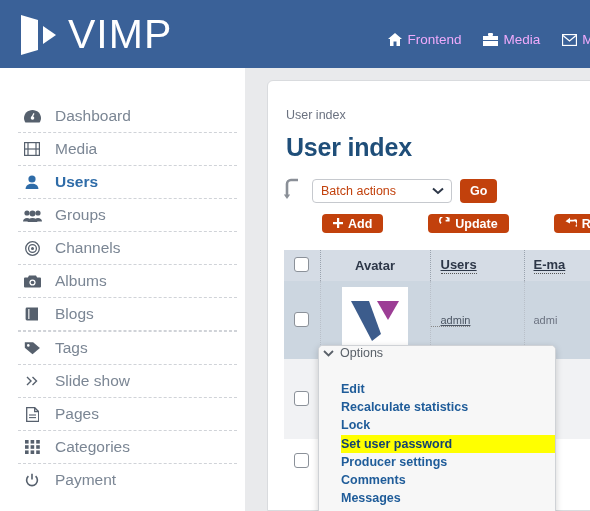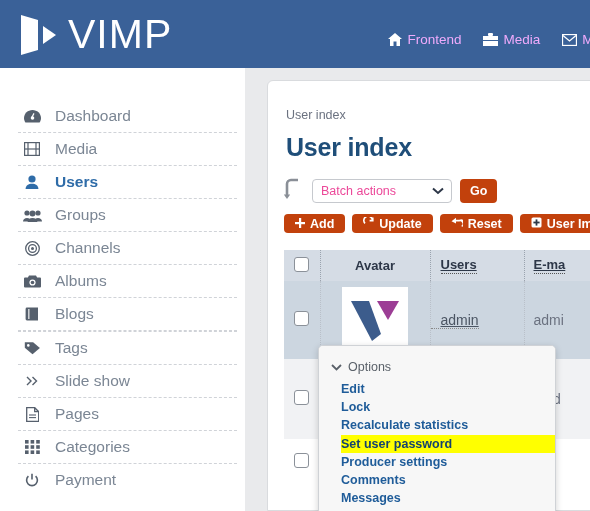--- a/index.html
+++ b/index.html
@@ -79,21 +79,21 @@
   }
   .batchrow {
     position: absolute; left: 16px; top: 96px;
     display: flex; align-items: center; gap: 8px;
   }
   .levelicon { width: 20px; height: 28px; color: #8a8f97; display:flex; align-items:center; }
   .batch-select {
     width: 140px; height: 24px;
     border: 1px solid #c6c9ce; border-radius: 4px;
     background: #ffffff;
-    font-size: 12.5px; color: #ec4899;
+    font-size: 12.5px; color: #c2410c;
     padding: 0 22px 0 8px;
     position: relative;
     display: flex; align-items: center;
   }
   .chev {
     position: absolute; right: 7px; top: 50%; transform: translateY(-50%);
     color: #3c4450;
   }
   .btn {
     background: #c2410c; color: #ffffff;
@@ -102,21 +102,21 @@
     height: 24px; padding: 0 10px;
     display: inline-flex; align-items: center; gap: 5px;
     cursor: pointer;
     font-family: "Liberation Sans", sans-serif;
   }
   .toolbar {
     position: absolute; left: 16px; top: 133px;
     display: flex; gap: 7px; align-items: center;
     white-space: nowrap;
   }
-  .toolbar .btn { height: 19px; padding: 0 11px; font-size: 12.5px; }
+  .toolbar .btn { height: 19px; padding: 0 11px; font-size: 12.5px; margin-left: 38px; }
 
   
   .tablewrap {
     position: absolute; left: 16px; top: 169px;
     width: 330px;
   }
   table.usertable { border-collapse: collapse; width: 330px; table-layout: fixed; }
   table.usertable th {
     background: #d5dce5; color: #2d3748;
     font-size: 13px; font-weight: bold;
@@ -128,21 +128,21 @@
     border-bottom: 1px dotted #555; padding-bottom: 1px;
     display: inline-block; text-decoration: underline;
   }
   table.usertable th.c-check { width: 36px; }
   table.usertable th.c-avatar { width: 110px; }
   table.usertable th.c-user { width: 94px; text-align: left; padding-left: 10px; }
   table.usertable th.c-mail { text-align: left; padding-left: 9px; border-right: none; }
   table.usertable td {
     border-right: 1px dotted #b9c0c9;
     padding: 0; vertical-align: middle;
-    font-size: 14px; color: #6b7280;
+    font-size: 11px; color: #6b7280;
   }
   table.usertable td.c-mail { border-right: none; padding-left: 9px; }
   table.usertable tr.row-hover td { background: #ccd6e0; }
   table.usertable tr.row-alt td { background: #ffffff; }
   table.usertable tr.row-plain td { background: #f1f2f4; }
   .cell-center { text-align: center; }
   .user-link {
     color: #4b5563; text-decoration: underline;
     border-bottom: 1px dotted #888;
     padding-left: 10px; display: inline-block;
@@ -163,22 +163,22 @@
   .options-menu {
     position: absolute; left: 318px; top: 345px;
     width: 238px; height: 180px;
     background: #f7f7f7;
     border: 1px solid #cfd2d6;
     border-radius: 5px;
     box-shadow: 0 2px 7px rgba(0,0,0,0.18);
     overflow: hidden;
   }
   .options-head {
-    height: 28px; display: flex; align-items: flex-end; gap: 6px;
-    padding-left: 12px; color: #5a6169; font-size: 12.5px;
+    height: 28px; display: flex; align-items: flex-start; gap: 6px;
+    padding-left: 4px; color: #5a6169; font-size: 12.5px;
     background: #f7f7f7;
   }
   .options-list { padding: 6px 0 0 22px; }
   .options-list a {
     display: block; color: #1f5c99; font-size: 12.5px; font-weight: bold;
     text-decoration: none; line-height: 18.2px; white-space: nowrap;
   }
   .options-list a.hl { background: #ffff00; color: #14426e; }
 </style>
 </head>
@@ -505,22 +505,22 @@
     <div class="options-head">
       <span>
         <svg width="11" height="7" viewBox="0 0 11 7" fill="none" stroke="#5a6169" stroke-width="1.8">
           <path d="M1 1 L5.5 5.4 L10 1"></path>
         </svg>
       </span>
       <span>Options</span>
     </div>
     <div class="options-list">
       <a href="#">Edit</a>
+      <a href="#">Recalculate statistics</a>
       <a href="#">Lock</a>
-      <a href="#">Recalculate statistics</a>
       <a href="#" class="hl">Set user password</a>
       <a href="#">Producer settings</a>
       <a href="#">Comments</a>
       <a href="#">Messages</a>
     </div>
   </div>
 
 </div>
 
 </body></html>

